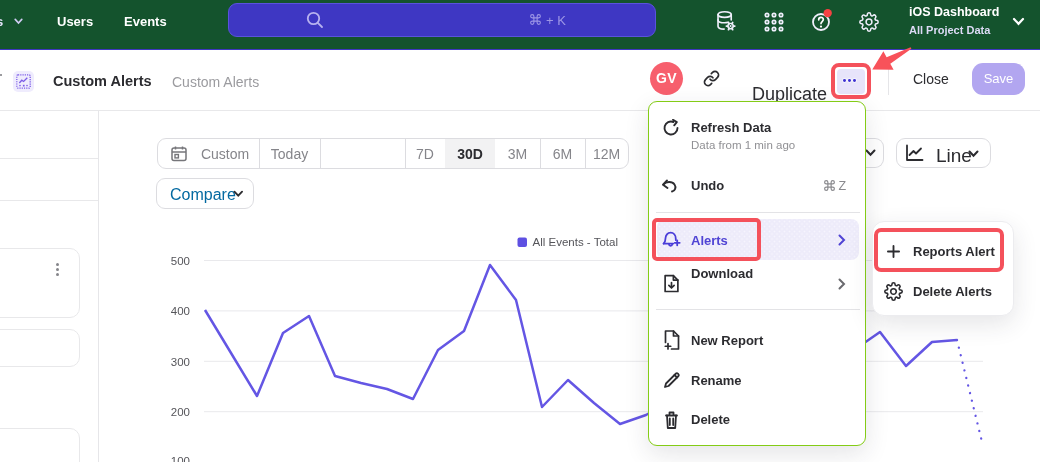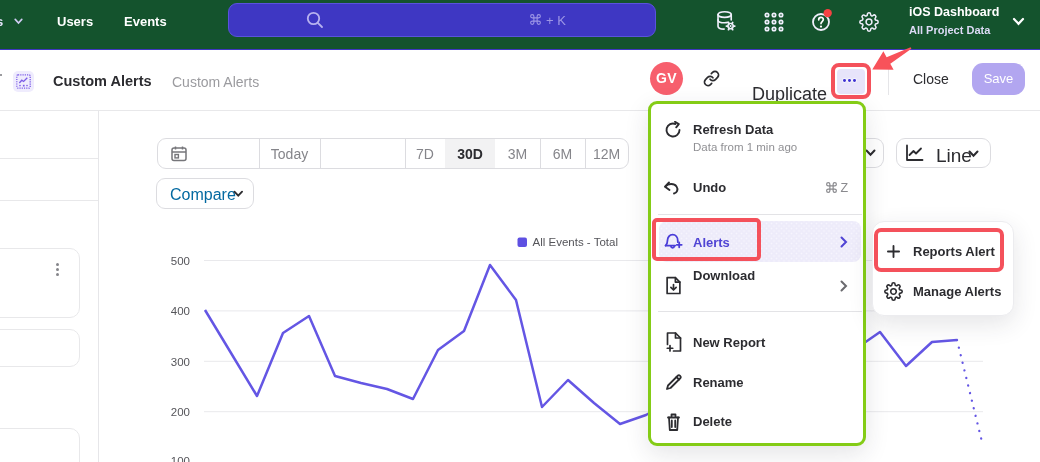--- a/index.html
+++ b/index.html
@@ -40,21 +40,21 @@
   .segsep { position:absolute; top:139px; width:1px; height:29px; background:#dcdce0; }
   #compare { position:absolute; left:156px; top:178px; width:98px; height:31px;
     border:1px solid #dcdce0; border-radius:9px; background:#fff; }
   #linebtn { position:absolute; left:896px; top:138px; width:95px; height:30px;
     border:1px solid #dcdce0; border-radius:9px; background:#fff; }
   #partialbtn { position:absolute; left:858px; top:138px; width:26px; height:30px;
     border:1px solid #dcdce0; border-radius:0 9px 9px 0; border-left:none; background:#fff; }
 
   
   #menu { position:absolute; z-index:3; left:648px; top:101px; width:218px; height:345px; background:#fff;
-    border:3px solid #84cc16; border-radius:9px; box-shadow:0 8px 24px rgba(40,40,60,0.12); }
+    border:1px solid #84cc16; border-radius:9px; box-shadow:0 8px 24px rgba(40,40,60,0.12); }
   .mi-label { position:absolute; left:42px; font-size:13px; font-weight:700; color:#2c2c30; line-height:1; white-space:nowrap; }
   .mi-div { position:absolute; left:7px; width:204px; height:1px; background:#e3e3e6; }
   #alertrow { position:absolute; left:8px; top:117px; width:202px; height:41px; border-radius:8px;
     background-color:#edebfa;
     background-image:radial-gradient(circle, rgba(255,255,255,.5) 0.9px, rgba(255,255,255,0) 1.05px),
       radial-gradient(circle, rgba(255,255,255,.5) 0.9px, rgba(255,255,255,0) 1.05px);
     background-size:5px 5px; background-position:0 0, 2.5px 2.5px; }
 
   
   #submenu { position:absolute; z-index:4; left:872px; top:221px; width:142px; height:95px; background:#fff;
@@ -88,20 +88,21 @@
   </svg>
 
   <div id="datectl"></div>
   <svg class="abs" style="left:170px; top:145px;" width="18" height="18" viewBox="0 0 18 18" fill="none" stroke="#76767a" stroke-width="1.5">
     <rect x="2" y="3" width="14" height="12.5" rx="2"></rect>
     <line x1="2" y1="7" x2="16" y2="7"></line>
     <line x1="5.5" y1="1.5" x2="5.5" y2="4.5"></line>
     <line x1="12.5" y1="1.5" x2="12.5" y2="4.5"></line>
     <rect x="5" y="9.5" width="3.4" height="3.4" stroke-width="1.4"></rect>
   </svg>
+  <div class="seg" style="left:191px; width:68px;">Custom</div>
   <div class="segsep" style="left:259px;"></div>
   <div class="seg" style="left:259px; width:61px;">Today</div>
   <div class="segsep" style="left:320px;"></div>
   <div class="segsep" style="left:405px;"></div>
   <div class="seg" style="left:405px; width:40px;">7D</div>
   <div class="seg" style="left:445px; width:50px; background:#f2f2f3; color:#2c2c30; font-weight:700;">30D</div>
   <div class="seg" style="left:495px; width:45px;">3M</div>
   <div class="segsep" style="left:540px;"></div>
   <div class="seg" style="left:540px; width:45px;">6M</div>
   <div class="segsep" style="left:585px;"></div>
@@ -199,21 +200,21 @@
 
   <div id="submenu">
     <svg class="abs" style="left:14px; top:23px;" width="13" height="13" viewBox="0 0 14 14" fill="none" stroke="#2c2c30" stroke-width="2" stroke-linecap="round">
       <path d="M7 1 V13 M1 7 H13"></path>
     </svg>
     <div class="txt" style="left:40px; top:23.4px; font-size:13px; font-weight:700; color:#2c2c30;">Reports Alert</div>
     <svg class="abs" style="left:11px; top:60px;" width="19" height="19" viewBox="0 0 24 24" fill="none" stroke="#2c2c30" stroke-width="2" stroke-linecap="round" stroke-linejoin="round">
       <path d="M12 15.5 a3.5 3.5 0 1 0 0 -7 a3.5 3.5 0 0 0 0 7 z"></path>
       <path d="M19.4 15 a1.65 1.65 0 0 0 .33 1.82 l.06 .06 a2 2 0 0 1 -2.83 2.83 l-.06 -.06 a1.65 1.65 0 0 0 -1.82 -.33 a1.65 1.65 0 0 0 -1 1.51 V21 a2 2 0 0 1 -4 0 v-.09 A1.65 1.65 0 0 0 9 19.4 a1.65 1.65 0 0 0 -1.82 .33 l-.06 .06 a2 2 0 0 1 -2.83 -2.83 l.06 -.06 a1.65 1.65 0 0 0 .33 -1.82 a1.65 1.65 0 0 0 -1.51 -1 H3 a2 2 0 0 1 0 -4 h.09 A1.65 1.65 0 0 0 4.6 9 a1.65 1.65 0 0 0 -.33 -1.82 l-.06 -.06 a2 2 0 0 1 2.83 -2.83 l.06 .06 a1.65 1.65 0 0 0 1.82 .33 H9 a1.65 1.65 0 0 0 1 -1.51 V3 a2 2 0 0 1 4 0 v.09 a1.65 1.65 0 0 0 1 1.51 a1.65 1.65 0 0 0 1.82 -.33 l.06 -.06 a2 2 0 0 1 2.83 2.83 l-.06 .06 a1.65 1.65 0 0 0 -.33 1.82 V9 a1.65 1.65 0 0 0 1.51 1 H21 a2 2 0 0 1 0 4 h-.09 a1.65 1.65 0 0 0 -1.51 1 z"></path>
     </svg>
-    <div class="txt" style="left:40px; top:63.4px; font-size:13px; font-weight:700; color:#2c2c30;">Manage Alerts</div>
+    <div class="txt" style="left:40px; top:63.4px; font-size:13px; font-weight:700; color:#2c2c30;">Delete Alerts</div>
   </div>
 
   <div id="topbar">
     <div class="txt" style="left:-4px; top:14.7px; font-size:13px; font-weight:700; color:#e3e1f8;">s</div>
     <svg class="abs" style="left:14px; top:17.5px;" width="9" height="7" viewBox="0 0 11 8" fill="none" stroke="#cfcbf2" stroke-width="2.1" stroke-linecap="round">
         <path d="M1.5 1.5 L5.5 5.8 L9.5 1.5"></path>
       </svg>
     <div class="txt" style="left:57px; top:14.7px; font-size:13px; font-weight:700; color:#fff;">Users</div>
     <div class="txt" style="left:124px; top:14.7px; font-size:13px; font-weight:700; color:#fff;">Events</div>
     <div id="searchbox"></div>

